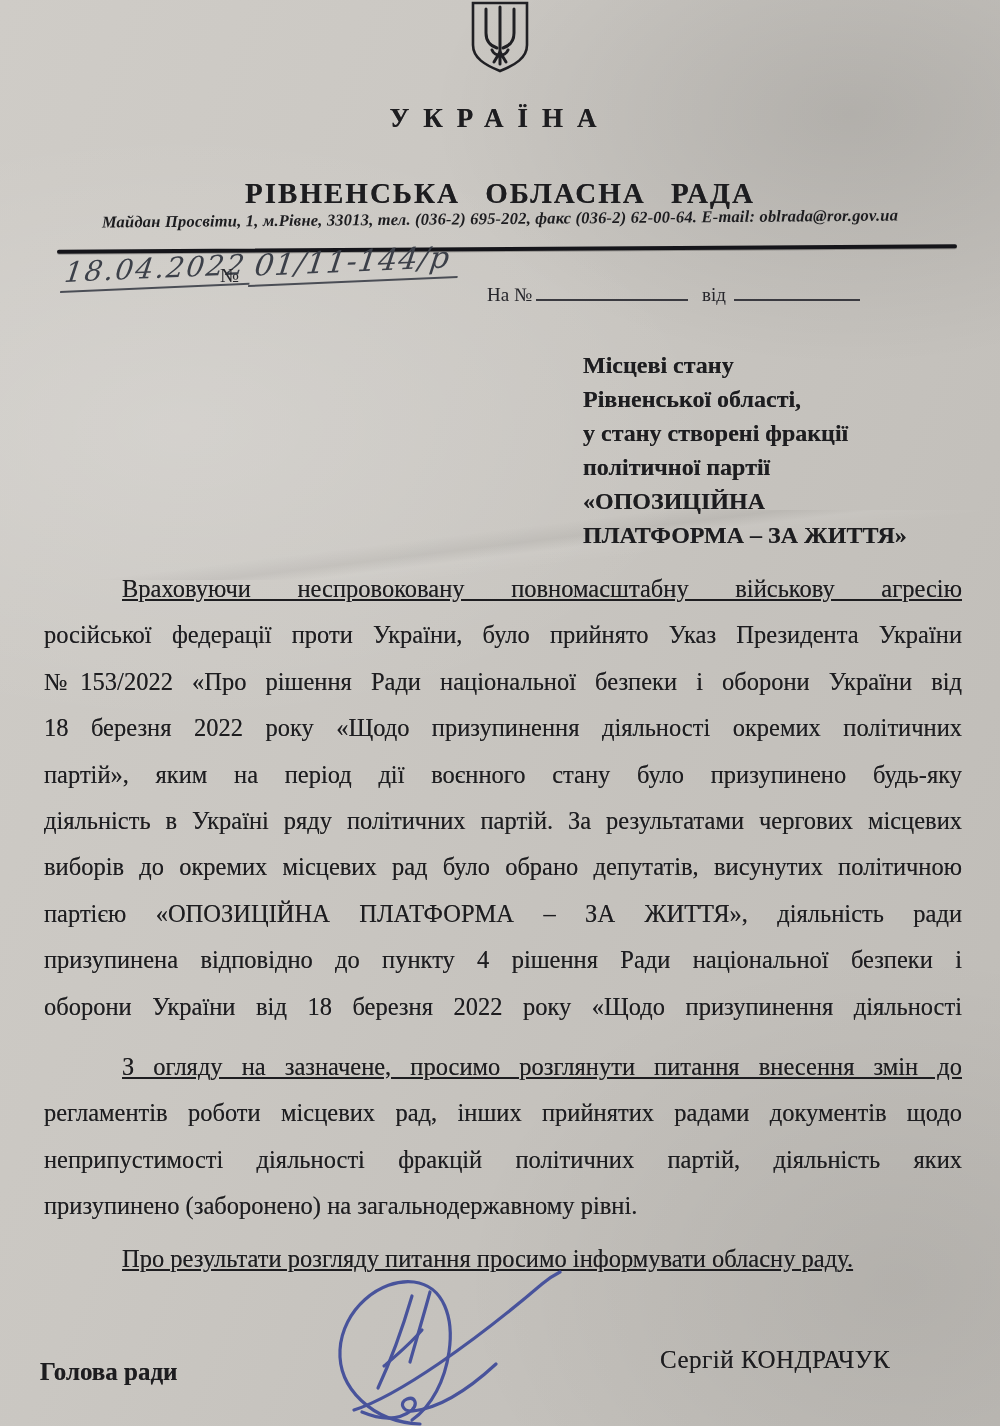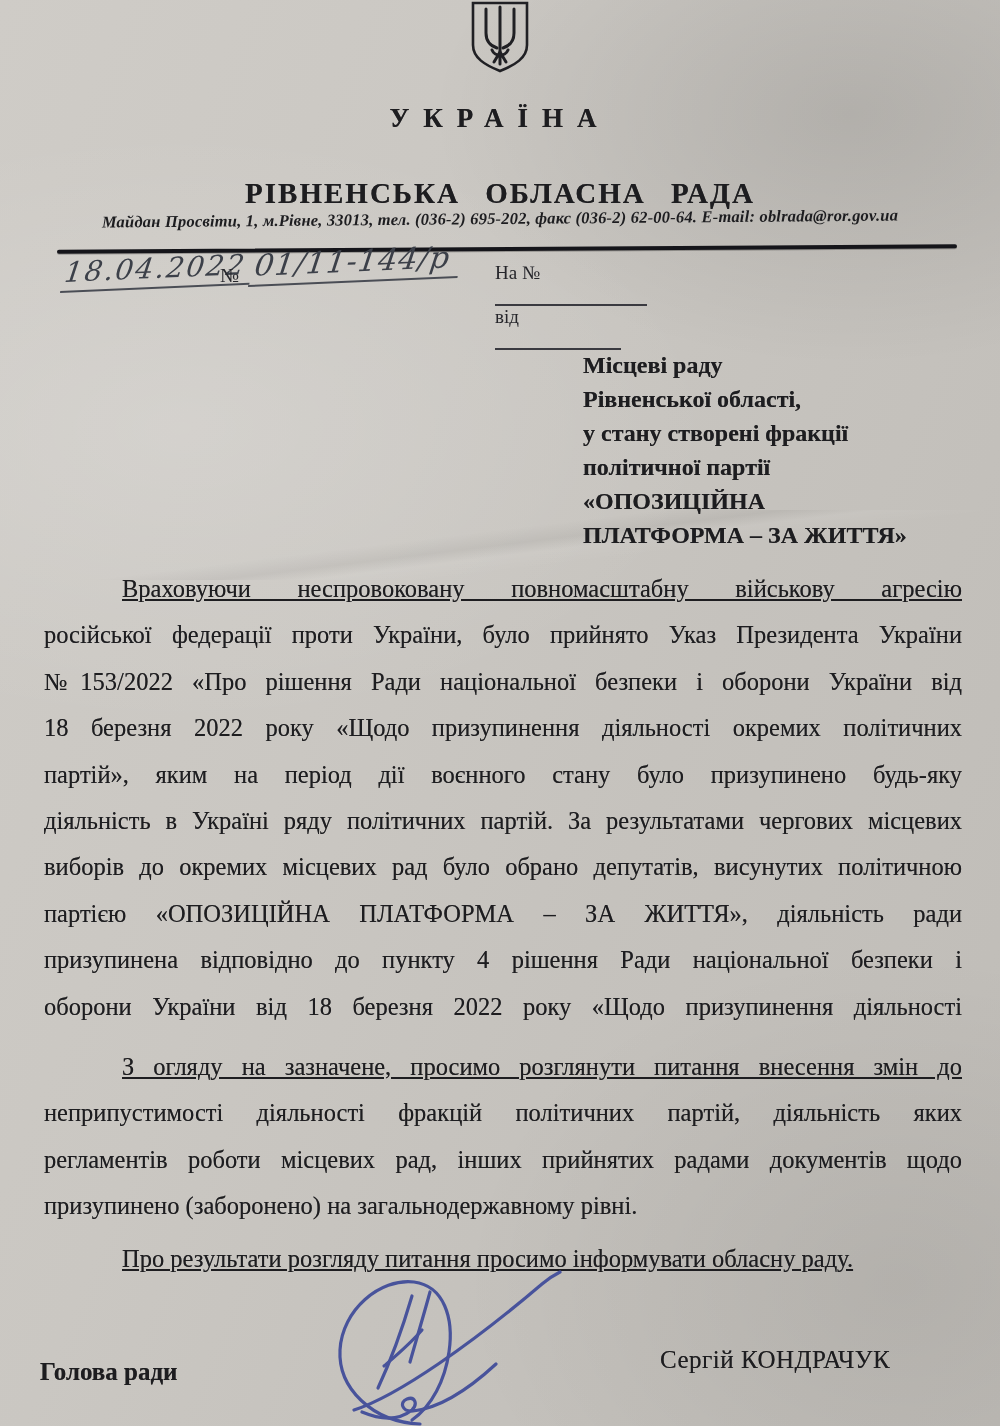--- a/index.html
+++ b/index.html
@@ -47,26 +47,26 @@
   .date-hand{
     left:60px;top:256px;font-size:28px;letter-spacing:2px;
     border-bottom:2px solid #4a4d55;padding:0 6px 2px 2px;
   }
   .no-sign{left:220px;top:264px;font-size:20px;color:#26262b;}
   .num-hand{
     left:248px;top:248px;font-size:30px;letter-spacing:1px;
     border-bottom:2px solid #4a4d55;padding:0 10px 2px 4px;
   }
   .replyline{
-    left:487px;top:262px;font-size:19px;display:flex;align-items:baseline;color:#26262b;flex-direction:column;
+    left:487px;top:279px;font-size:19px;display:flex;align-items:baseline;color:#26262b;
   }
   .blank{display:inline-block;border-bottom:2px solid #3a3a40;height:20px;}
   .blank.b1{width:152px;margin-left:4px;}
   .blank.b2{width:126px;margin-left:8px;}
-  .vid{margin-left:2px;}
+  .vid{margin-left:14px;}
   .recipient{
     left:583px;top:348px;width:380px;
     font-size:24px;font-weight:bold;line-height:34px;
     text-shadow:0 0 .5px rgba(0,0,0,.55);
   }
   .body{
     left:44px;top:566px;width:918px;
     font-size:24.5px;line-height:46.4px;
     text-shadow:0 0 .5px rgba(0,0,0,.5);
   }
@@ -112,21 +112,21 @@
   <div class="abs no-sign">№</div>
   <div class="abs hand num-hand">01/11-144/р</div>
   <div class="abs replyline">
     <span>На №</span>
     <span class="blank b1"></span>
     <span class="vid">від</span>
     <span class="blank b2"></span>
   </div>
 
   <div class="abs recipient">
-    <div>Місцеві раду</div>
+    <div>Місцеві стану</div>
     <div>Рівненської області,</div>
     <div>у стану створені фракції</div>
     <div>політичної партії</div>
     <div>«ОПОЗИЦІЙНА</div>
     <div>ПЛАТФОРМА – ЗА ЖИТТЯ»</div>
   </div>
 
   <div class="abs body">
     <div>
       <div class="bl j ind">Враховуючи  неспровоковану  повномасштабну  військову  агресію</div>
@@ -135,22 +135,22 @@
       <div class="bl j">18 березня 2022 року «Щодо призупинення діяльності окремих політичних</div>
       <div class="bl j">партій», яким на період дії воєнного стану було призупинено будь-яку</div>
       <div class="bl j">діяльність в Україні ряду політичних партій. За результатами чергових місцевих</div>
       <div class="bl j">виборів до окремих місцевих рад було обрано депутатів, висунутих політичною</div>
       <div class="bl j">партією «ОПОЗИЦІЙНА ПЛАТФОРМА – ЗА ЖИТТЯ», діяльність ради</div>
       <div class="bl j">призупинена відповідно до пункту 4 рішення Ради національної безпеки і</div>
       <div class="bl j">оборони України від 18 березня 2022 року «Щодо призупинення діяльності</div>
     </div>
     <div class="p2">
       <div class="bl j ind">З огляду на зазначене, просимо розглянути питання внесення змін до</div>
+      <div class="bl j">регламентів роботи місцевих рад, інших прийнятих радами документів щодо</div>
       <div class="bl j">неприпустимості діяльності фракцій політичних партій, діяльність яких</div>
-      <div class="bl j">регламентів роботи місцевих рад, інших прийнятих радами документів щодо</div>
       <div class="bl">призупинено (заборонено) на загальнодержавному рівні.</div>
     </div>
     <div class="p3">
       <div class="bl ind">Про результати розгляду питання просимо інформувати обласну раду.</div>
     </div>
   </div>
 
   <div class="abs sig-title">Голова ради</div>
 
   <svg class="abs sig-svg" width="290" height="158" viewBox="0 0 290 158">

